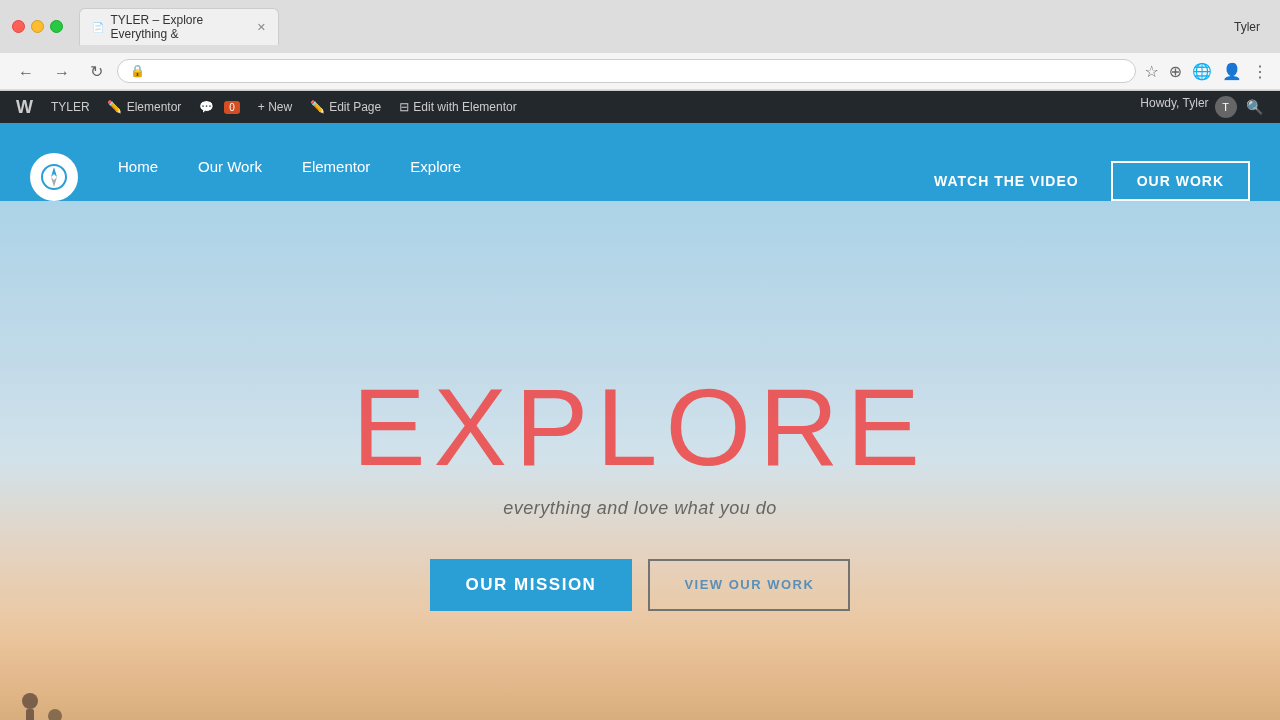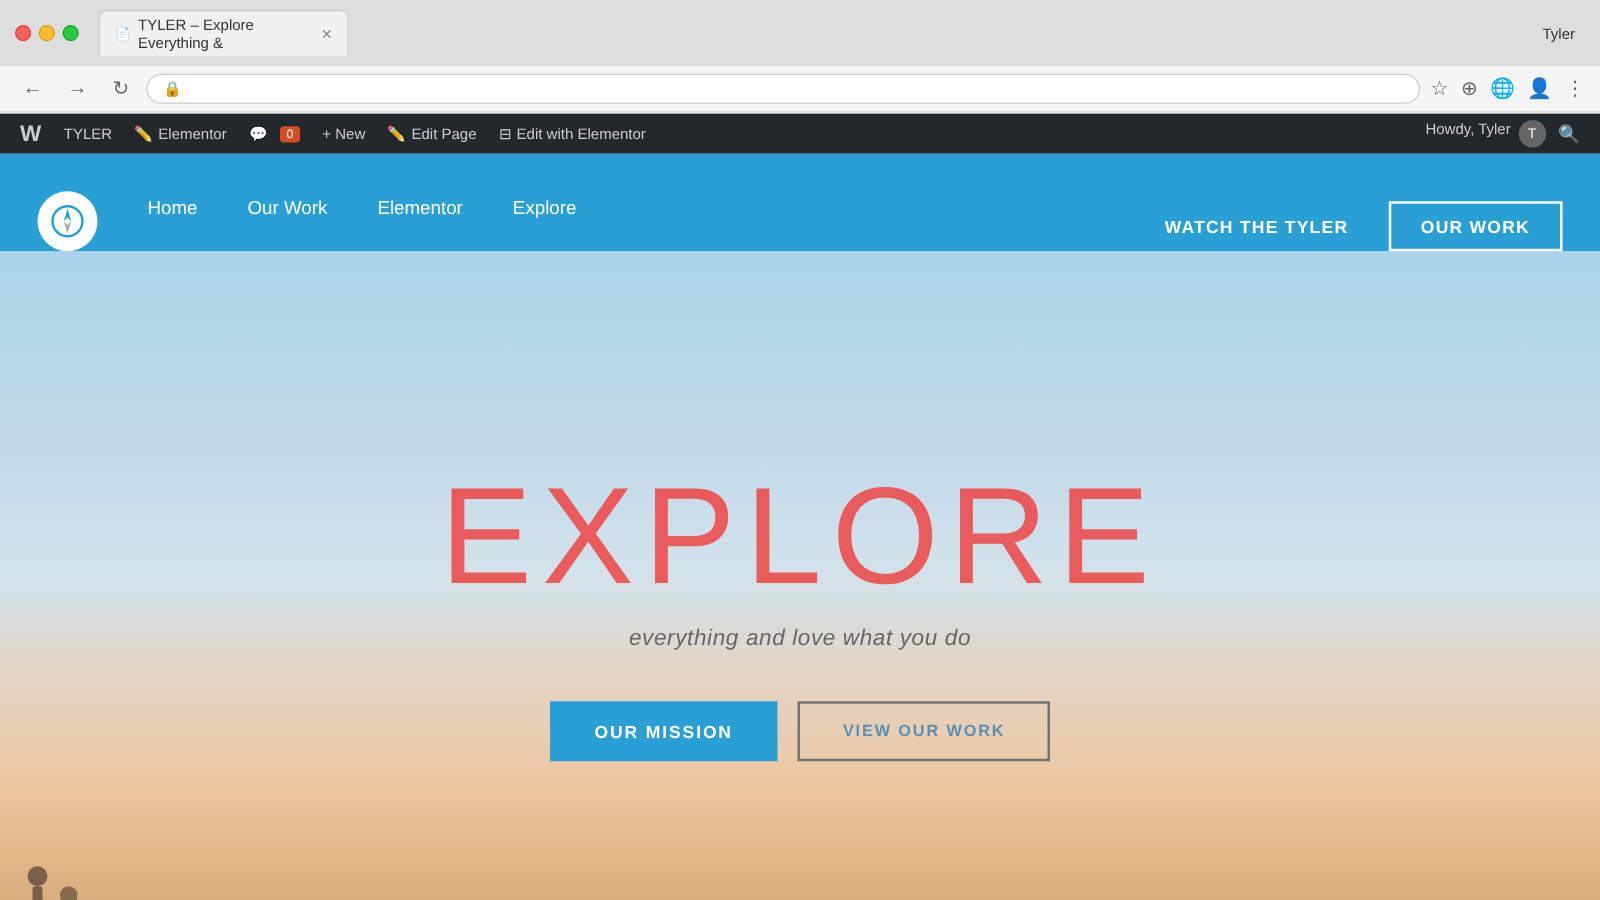--- a/index.html
+++ b/index.html
@@ -161,21 +161,21 @@
     .hero-subtitle {
       font-size: 18px; color: #666; font-weight: 300;
       margin-bottom: 40px; letter-spacing: 0.5px; font-style: italic;
     }
     .hero-buttons {
       display: flex; gap: 16px; justify-content: center;
     }
     .hero-btn-primary {
       background: #2a9fd6; color: #fff;
       border: none; padding: 16px 36px;
-      font-size: 14px; font-weight: 700; letter-spacing: 1.5px;
+      font-size: 17px; font-weight: 700; letter-spacing: 1.5px;
       cursor: pointer;
     }
     .hero-btn-secondary {
       background: transparent;
       border: 2px solid #737373; color: #5a90b8;
       padding: 14px 34px;
       font-size: 13px; font-weight: 700; letter-spacing: 1.5px;
       cursor: pointer;
     }
     
@@ -264,21 +264,21 @@
       <polygon points="14,24 11,14 14,17 17,14" fill="#aaa"></polygon>
     </svg>
   </div>
   <nav class="site-nav">
     <a class="site-nav-item">Home</a>
     <a class="site-nav-item">Our Work</a>
     <a class="site-nav-item">Elementor</a>
     <a class="site-nav-item">Explore</a>
   </nav>
   <div class="header-right">
-    <button class="watch-video-btn">WATCH THE TYLER</button>
+    <button class="watch-video-btn">WATCH THE VIDEO</button>
     <button class="our-work-btn">OUR WORK</button>
   </div>
 </div>
 
 <div class="hero">
   <div class="hero-bg"></div>
   <div class="hero-overlay"></div>
 
   <svg class="people-group" viewBox="0 0 300 170" xmlns="http://www.w3.org/2000/svg">
 

